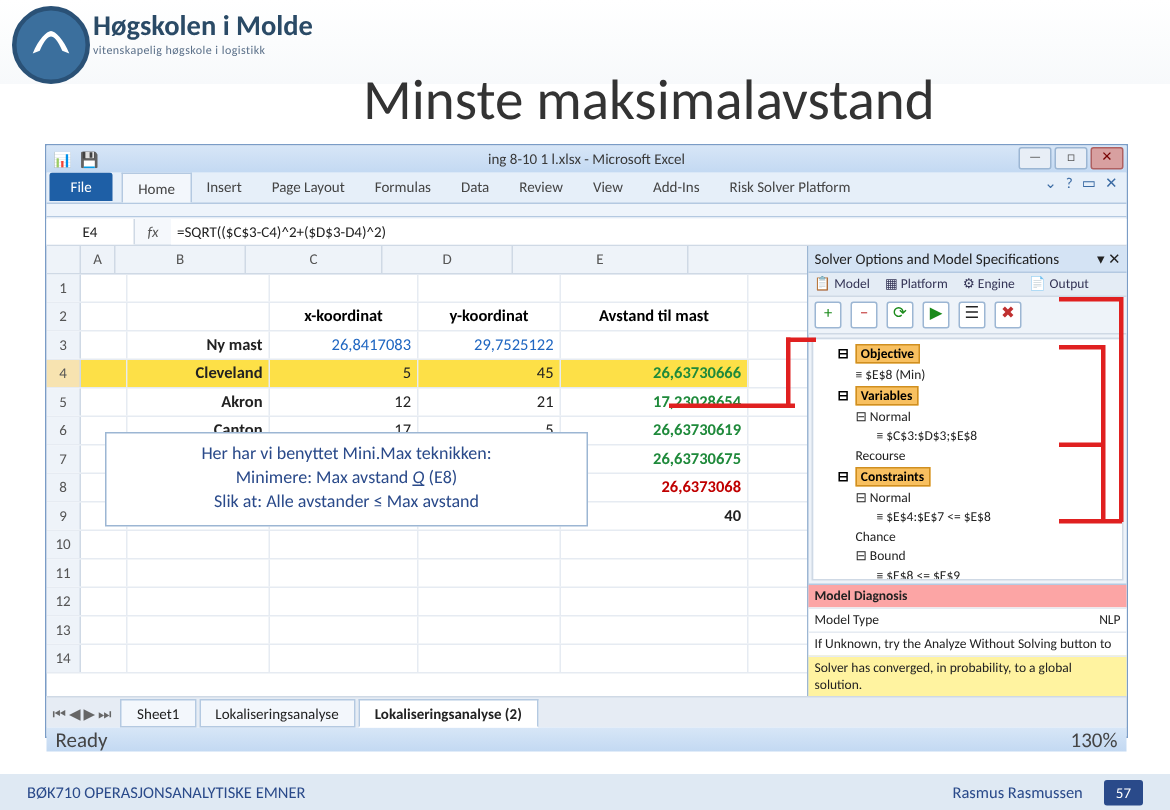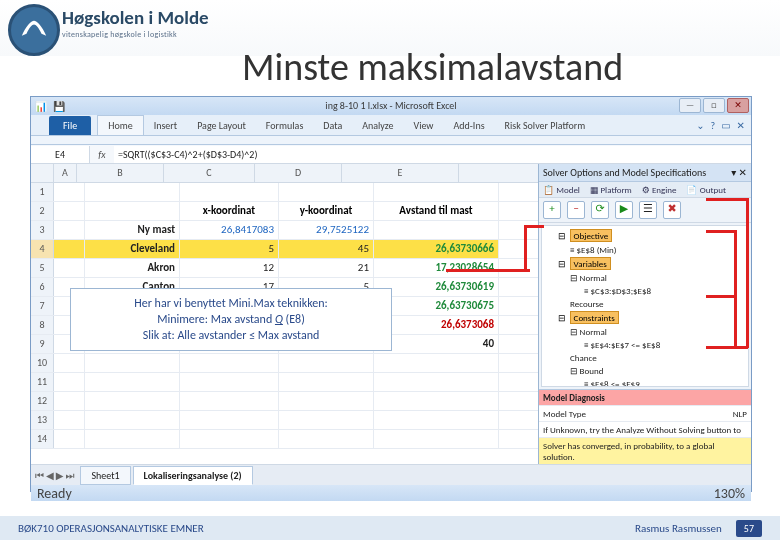--- a/index.html
+++ b/index.html
@@ -11,21 +11,21 @@
 .logo-text .big{font-size:19px;font-weight:bold;color:#2a4a66}
 .logo-text .small{font-size:8px;color:#5b7089;letter-spacing:.3px}
 .slide-title{position:absolute;left:242px;top:44px;font-size:38px;font-weight:300;color:#333}
 .excel{position:absolute;left:30px;top:96px;width:720px;height:394px;border:1px solid #7a9cc6;background:#fff}
 .titlebar{height:18px;background:linear-gradient(#d7e6f7,#c3d9f2);font-size:10px;color:#3a3a3a;text-align:center;line-height:18px;position:relative}
 .winbtns{position:absolute;right:2px;top:1px;display:flex;gap:2px}
 .winbtns span{width:20px;height:13px;background:#e8eef6;border:1px solid #9cb6d3;border-radius:2px;font-size:9px;text-align:center;line-height:12px;color:#555}
 .winbtns .x{background:#d8a0a0;border-color:#b06060;color:#700}
 .qat{position:absolute;left:4px;top:1px;display:flex;gap:4px}
 .qat span{width:14px;height:14px}
-.ribbon-tabs{height:20px;background:#e6eff9;border-bottom:1px solid #b4c9e1;display:flex;align-items:center;padding-left:18px;font-size:10px;color:#444}
+.ribbon-tabs{height:20px;background:#e6eff9;border-bottom:1px solid #b4c9e1;display:flex;align-items:flex-start;padding-left:2px;font-size:10px;color:#444}
 .ribbon-tabs .file{background:#1e5fa6;color:#fff;padding:3px 14px;border-radius:2px 2px 0 0;margin-right:6px}
 .ribbon-tabs .tab{padding:3px 10px;cursor:default}
 .ribbon-tabs .tab.active{background:#f3f7fc;border:1px solid #b4c9e1;border-bottom:none}
 .ribbon-tabs .helpicons{margin-left:auto;display:flex;gap:6px;padding-right:6px;color:#3a6aa3}
 .ribbon-body{height:8px;background:#eef4fb;border-bottom:1px solid #b4c9e1}
 .formula-bar{height:18px;background:#f5f8fc;border-bottom:1px solid #cfd9e5;display:flex;align-items:center;font-size:10px}
 .namebox{width:54px;border-right:1px solid #cfd9e5;text-align:center;padding:2px;background:#fff}
 .fx{width:24px;text-align:center;font-style:italic;color:#555}
 .formula{flex:1;padding:2px 4px;background:#fff}
 .workarea{display:flex;height:300px}
@@ -46,21 +46,21 @@
 .r{text-align:right}
 .row4 .cell{background:#fde047}
 .solver{width:212px;border-left:1px solid #9cb6d3;background:#eef3f9;display:flex;flex-direction:column;font-size:9px}
 .solver .pane-title{background:#d4e3f4;border-bottom:1px solid #b4c9e1;padding:2px 4px;font-size:10px;display:flex;justify-content:space-between}
 .solver .toolbar{background:#e4ecf5;border-bottom:1px solid #cfd9e5;padding:2px 4px;display:flex;gap:10px;color:#335}
 .solver .tbicon{display:inline-flex;align-items:center;gap:2px}
 .solver .tbrow2{background:#eef3f9;border-bottom:1px solid #cfd9e5;padding:3px 4px;display:flex;gap:6px}
 .solver .btn{width:16px;height:16px;border:1px solid #9cb6d3;background:#fff;border-radius:2px;text-align:center;line-height:14px;font-size:11px}
 .tree{flex:1;background:#fff;border:1px solid #cfd9e5;margin:2px;overflow:auto;padding:2px}
 .tree .node{padding:1px 2px 1px 14px;white-space:nowrap}
-.tree .hdr-node{font-weight:normal;color:#000}
+.tree .hdr-node{font-weight:bold;color:#000}
 .tree .orange{background:#f8c060;border:1px solid #d08f20;color:#000;display:inline-block;padding:0 3px;margin-left:2px}
 .tree .ind1{padding-left:26px}.tree .ind2{padding-left:40px}
 .tree .minus::before{content:"⊟ "}
 .diag{border-top:1px solid #b4c9e1}
 .diag .dtitle{background:#fca5a5;font-weight:bold;padding:2px 4px}
 .diag .drow{background:#fff;padding:2px 4px;border-top:1px solid #e6ebf2}
 .diag .yellow{background:#fff3a0}
 .callout{position:absolute;left:70px;top:288px;width:300px;background:#fff;border:1px solid #9cb6d3;padding:6px 10px;font-size:12px;color:#2a4a8a;text-align:center;line-height:1.35}
 .callout .u{text-decoration:underline;font-style:italic}
 .sheet-tabs{height:20px;background:#e6ecf4;border-top:1px solid #cfd9e5;display:flex;align-items:center;font-size:10px}
@@ -106,21 +106,21 @@
       </div>
     </div>
 
     <div class="ribbon-tabs">
       <div class="file">File</div>
       <div class="tab active">Home</div>
       <div class="tab">Insert</div>
       <div class="tab">Page Layout</div>
       <div class="tab">Formulas</div>
       <div class="tab">Data</div>
-      <div class="tab">Analyze</div>
+      <div class="tab">Review</div>
       <div class="tab">View</div>
       <div class="tab">Add-Ins</div>
       <div class="tab">Risk Solver Platform</div>
       <div class="helpicons">
         <span>⌄</span>
         <span>?</span>
         <span>▭</span>
         <span>✕</span>
       </div>
     </div>
@@ -305,20 +305,21 @@
     </div>
 
     <div class="sheet-tabs">
       <div class="nav">
         <span>⏮</span>
         <span>◀</span>
         <span>▶</span>
         <span>⏭</span>
       </div>
       <div class="stab">Sheet1</div>
+      <div class="stab">Lokaliseringsanalyse</div>
       <div class="stab active">Lokaliseringsanalyse (2)</div>
     </div>
     <div class="status">
       <span>Ready</span>
       <span>130%</span>
     </div>
   </div>
 
   <div class="redline" style="left:446px;top:269px;width:84px;height:3px"></div>
   <div class="redline" style="left:524px;top:225px;width:3px;height:47px"></div>

